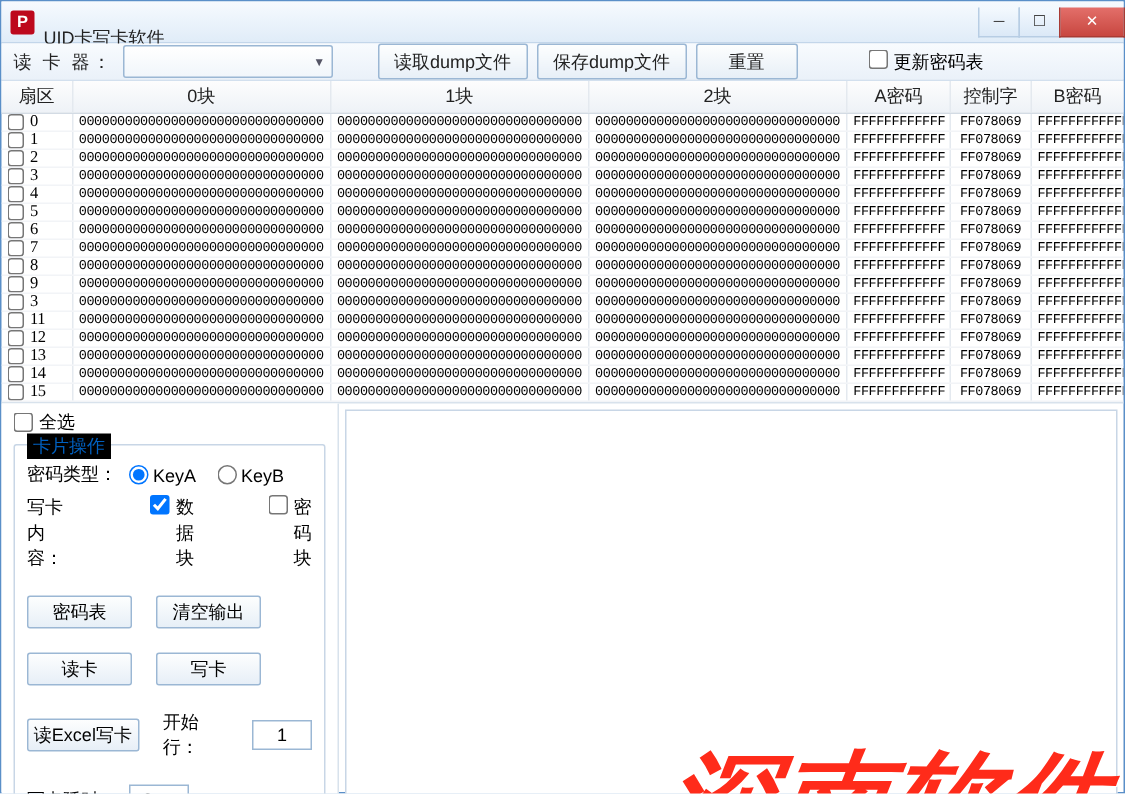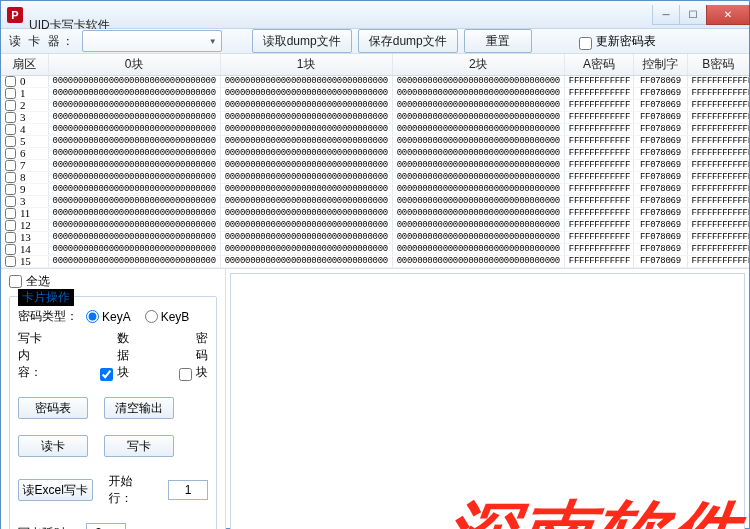--- a/index.html
+++ b/index.html
@@ -11,21 +11,21 @@
 .title-text { font-size: 12px; color: #222; margin-top: 21px; }
 .win-controls { display: flex; }
 .win-btn { width: 28px; height: 20px; border: 1px solid #b7cde4; border-top: none; background: linear-gradient(#f4f9fe,#dbe9f7); display: flex; align-items: center; justify-content: center; font-size: 10px; color: #444; margin-right: -1px; cursor: pointer; }
 .win-btn.close { width: 44px; background: linear-gradient(#e36f6a,#c84740); color: #fff; border-color: #a83b34; }
 .toolbar { height: 38px; background: linear-gradient(#f8fbfe,#eaf1f9); border-bottom: 1px solid #d3e0ee; display: flex; align-items: center; padding: 0 8px; gap: 6px; }
 .label { font-size: 12px; color: #222; letter-spacing: 2px; }
 .combo { width: 140px; height: 22px; border: 1px solid #9bb7d4; background: linear-gradient(#fff,#f1f6fb); border-radius: 2px; display: flex; align-items: center; justify-content: flex-end; padding-right: 4px; }
 .combo-arrow { font-size: 8px; color: #556; }
 .btn { height: 24px; padding: 0 10px; border: 1px solid #9bb7d4; background: linear-gradient(#fdfefe,#e7eff7); border-radius: 2px; font-size: 12px; color: #222; cursor: pointer; display: flex; align-items: center; }
 .btn.wide { min-width: 68px; justify-content: center; }
-.chk { display: flex; align-items: flex-end; gap: 4px; font-size: 12px; padding-left: 41px; }
+.chk { display: flex; align-items: flex-start; gap: 4px; font-size: 12px; padding-left: 41px; }
 .chk input { width: 13px; height: 13px; }
 .table-wrap { flex: 0 0 auto; }
 .table-head { display: flex; background: linear-gradient(#fdfdfd,#eef2f7); border-bottom: 1px solid #d3dbe4; font-size: 12px; color: #222; }
 .th, .td { border-right: 1px solid #e4e9ef; padding: 2px 4px; overflow: hidden; white-space: nowrap; text-align: center; }
 .col-sector { width: 48px; text-align: center; }
 .col-b0 { width: 174px; }
 .col-b1 { width: 174px; }
 .col-b2 { width: 174px; }
 .col-keya { width: 70px; }
 .col-ctrl { width: 54px; }

